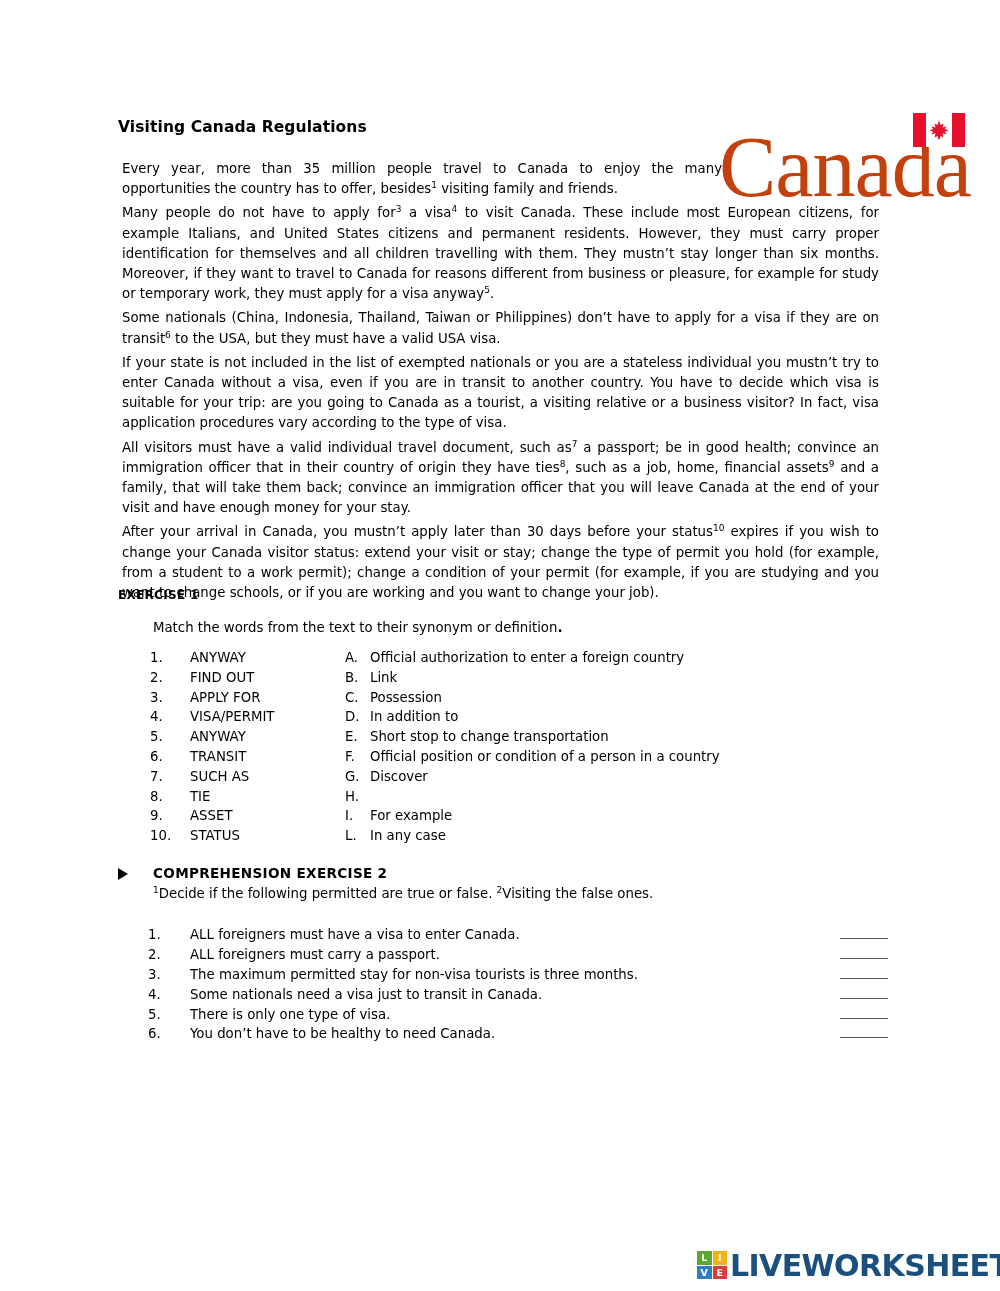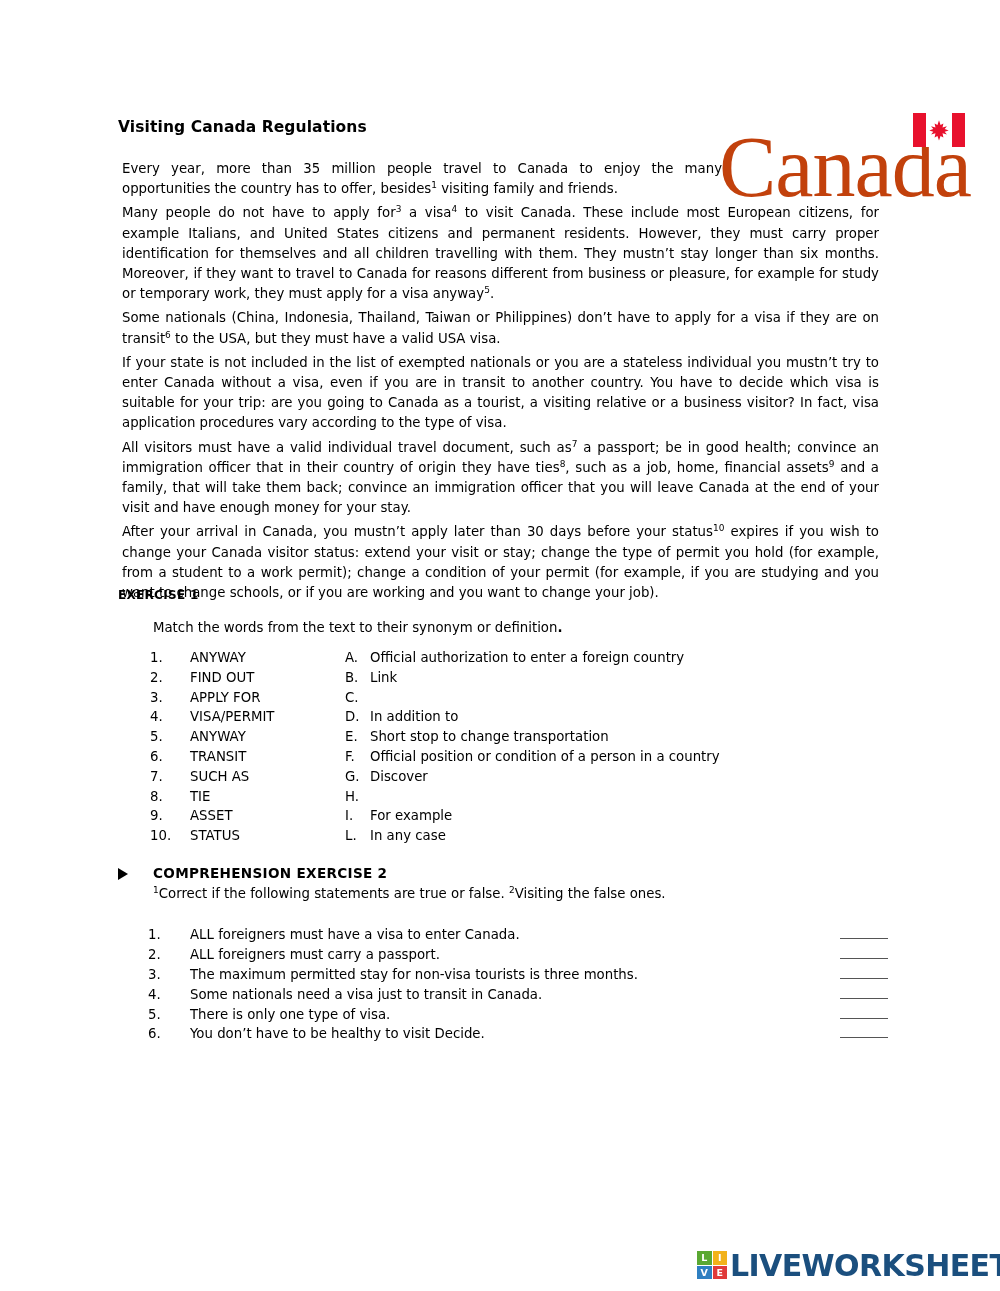--- a/index.html
+++ b/index.html
@@ -283,20 +283,21 @@
       <div class="match-row">
         <div class="m-num">2.</div>
         <div class="m-word">FIND OUT</div>
         <div class="m-letter">B.</div>
         <div class="m-def">Link</div>
       </div>
       <div class="match-row">
         <div class="m-num">3.</div>
         <div class="m-word">APPLY FOR</div>
         <div class="m-letter">C.</div>
+        <div class="m-def">Possession</div>
       </div>
       <div class="match-row">
         <div class="m-num">4.</div>
         <div class="m-word">VISA/PERMIT</div>
         <div class="m-letter">D.</div>
         <div class="m-def">In addition to</div>
       </div>
       <div class="match-row">
         <div class="m-num">5.</div>
         <div class="m-word">ANYWAY</div>
@@ -330,21 +331,21 @@
         <div class="m-num">10.</div>
         <div class="m-word">STATUS</div>
         <div class="m-letter">L.</div>
         <div class="m-def">In any case</div>
       </div>
     </div>
 
   <div class="ex2-bullet"></div>
   <div class="ex2-title">COMPREHENSION EXERCISE 2</div>
   <div class="ex2-instruction">
-    <sup>1</sup><span>Correct if the following statements are true or false. </span><sup>2</sup><span>Visiting the false ones.</span>
+    <sup>1</sup><span>Decide if the following permitted are true or false. </span><sup>2</sup><span>Visiting the false ones.</span>
   </div>
 
   <div class="tf-wrap" id="tf-list">
       <div class="tf-row">
         <div class="tf-num">1.</div>
         <div class="tf-text">ALL foreigners must have a visa to enter Canada.</div>
         <div class="tf-blank"></div>
       </div>
       <div class="tf-row">
         <div class="tf-num">2.</div>
@@ -361,21 +362,21 @@
         <div class="tf-text">Some nationals need a visa just to transit in Canada.</div>
         <div class="tf-blank"></div>
       </div>
       <div class="tf-row">
         <div class="tf-num">5.</div>
         <div class="tf-text">There is only one type of visa.</div>
         <div class="tf-blank"></div>
       </div>
       <div class="tf-row">
         <div class="tf-num">6.</div>
-        <div class="tf-text">You don’t have to be healthy to visit Decide.</div>
+        <div class="tf-text">You don’t have to be healthy to need Canada.</div>
         <div class="tf-blank"></div>
       </div>
     </div>
 
   <div class="lw-logo">
     <div class="lw-tiles" id="lw-tiles">
         <div class="lw-tile" style="background: rgb(90, 168, 50);">L</div>
         <div class="lw-tile" style="background: rgb(242, 178, 26);">I</div>
         <div class="lw-tile" style="background: rgb(46, 127, 193);">V</div>
         <div class="lw-tile" style="background: rgb(224, 58, 58);">E</div>

